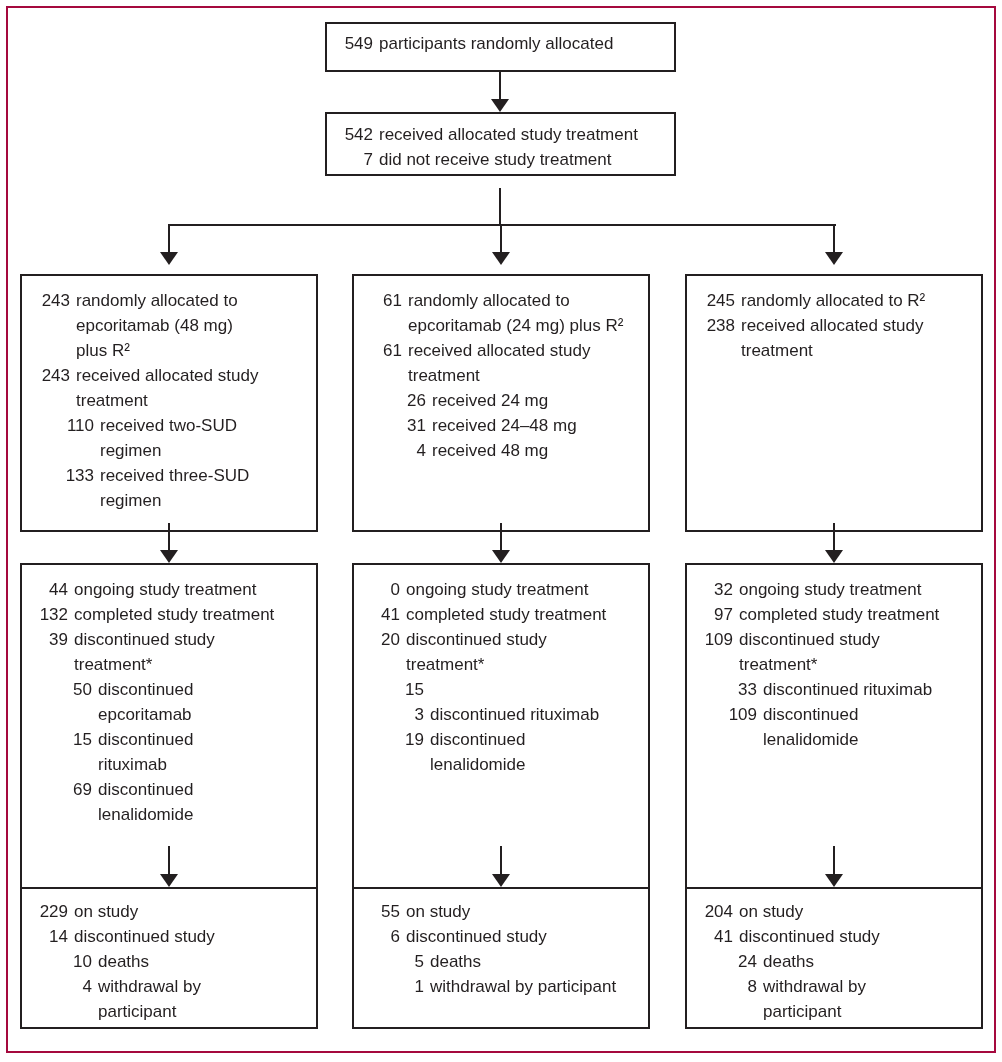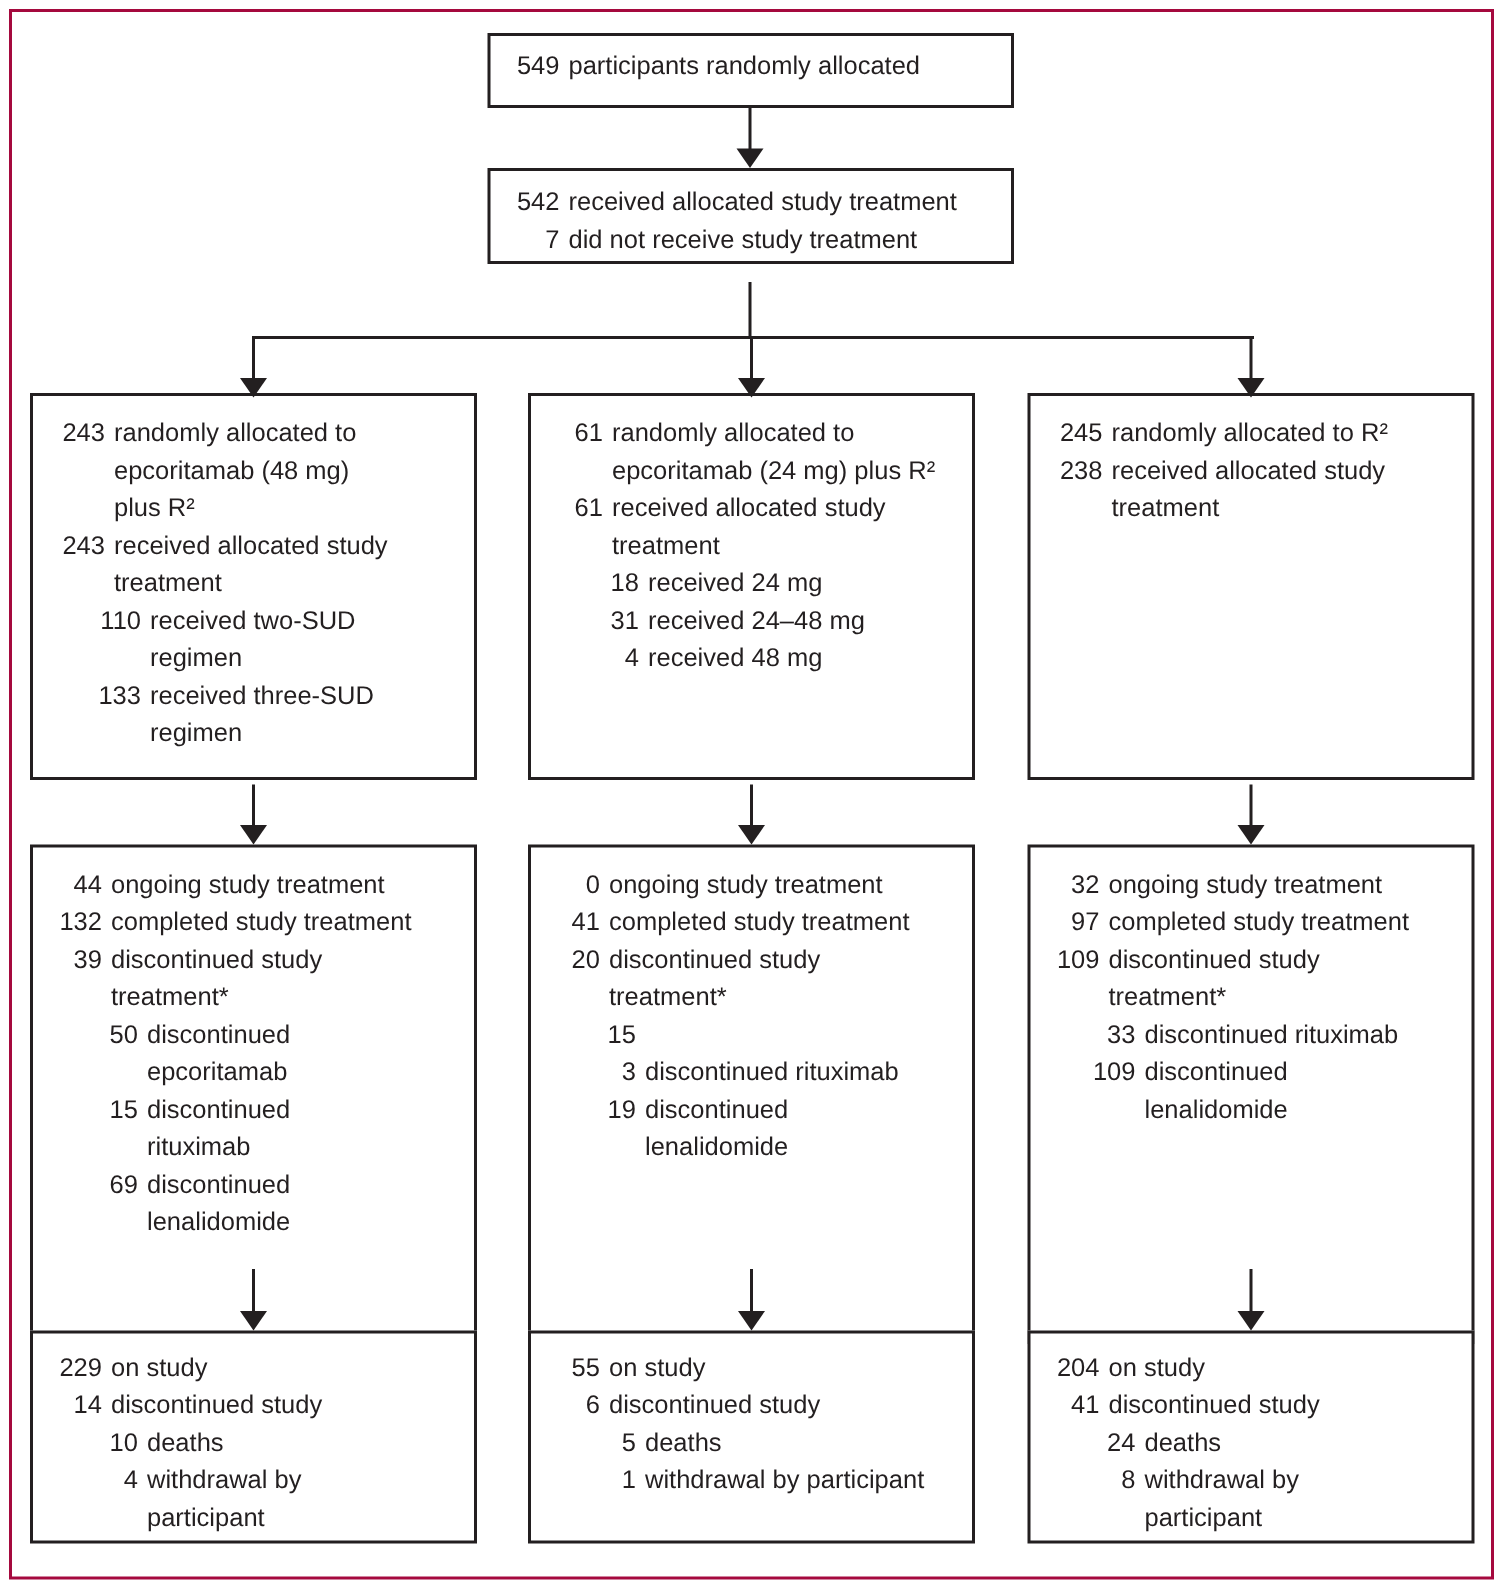--- a/index.html
+++ b/index.html
@@ -6,21 +6,21 @@
   .canvas{
     position:relative;width:1002px;height:1062px;background:#ffffff;overflow:hidden;
     font-family:"Liberation Sans","DejaVu Sans",sans-serif;
     color:#231F20;font-size:17px;line-height:25px;
   }
   .frame{position:absolute;left:6px;top:6px;width:986px;height:1043px;border:2px solid #A5093E;}
   .fbox{position:absolute;background:#fff;border:2px solid #231F20;box-sizing:border-box;
         padding:12px 8px 0 14px;overflow:hidden;}
   .b1{left:325px;top:22px;width:351px;height:50px;padding-top:7px;}
   .b2{left:325px;top:112px;width:351px;height:64px;padding-top:8px;}
-  .r3{top:262px;height:258px;padding-left:16px;}
+  .r3{top:274px;height:258px;padding-left:16px;}
   .r4{top:563px;height:333px;padding-top:12px;}
   .r5{top:887px;height:142px;padding-top:10px;}
   .c1{left:20px;width:298px;}
   .c2{left:352px;width:298px;}
   .c3{left:685px;width:298px;}
   
   .ln{display:flex;align-items:flex-start;}
   .num{flex:none;text-align:right;white-space:pre;}
   .lv0 .num{width:32px;text-align:right;}
   .lv1 .num{width:56px;}
@@ -105,21 +105,21 @@
       </div>
       <div class="ln lv0">
         <span class="num">61</span>
         <span class="txt">received allocated study</span>
       </div>
       <div class="ln lv0">
         <span class="num"></span>
         <span class="txt">treatment</span>
       </div>
       <div class="ln lv1">
-        <span class="num">18</span>
+        <span class="num">26</span>
         <span class="txt">received 24 mg</span>
       </div>
       <div class="ln lv1">
         <span class="num">31</span>
         <span class="txt">received 24–48 mg</span>
       </div>
       <div class="ln lv1">
         <span class="num">4</span>
         <span class="txt">received 48 mg</span>
       </div>

